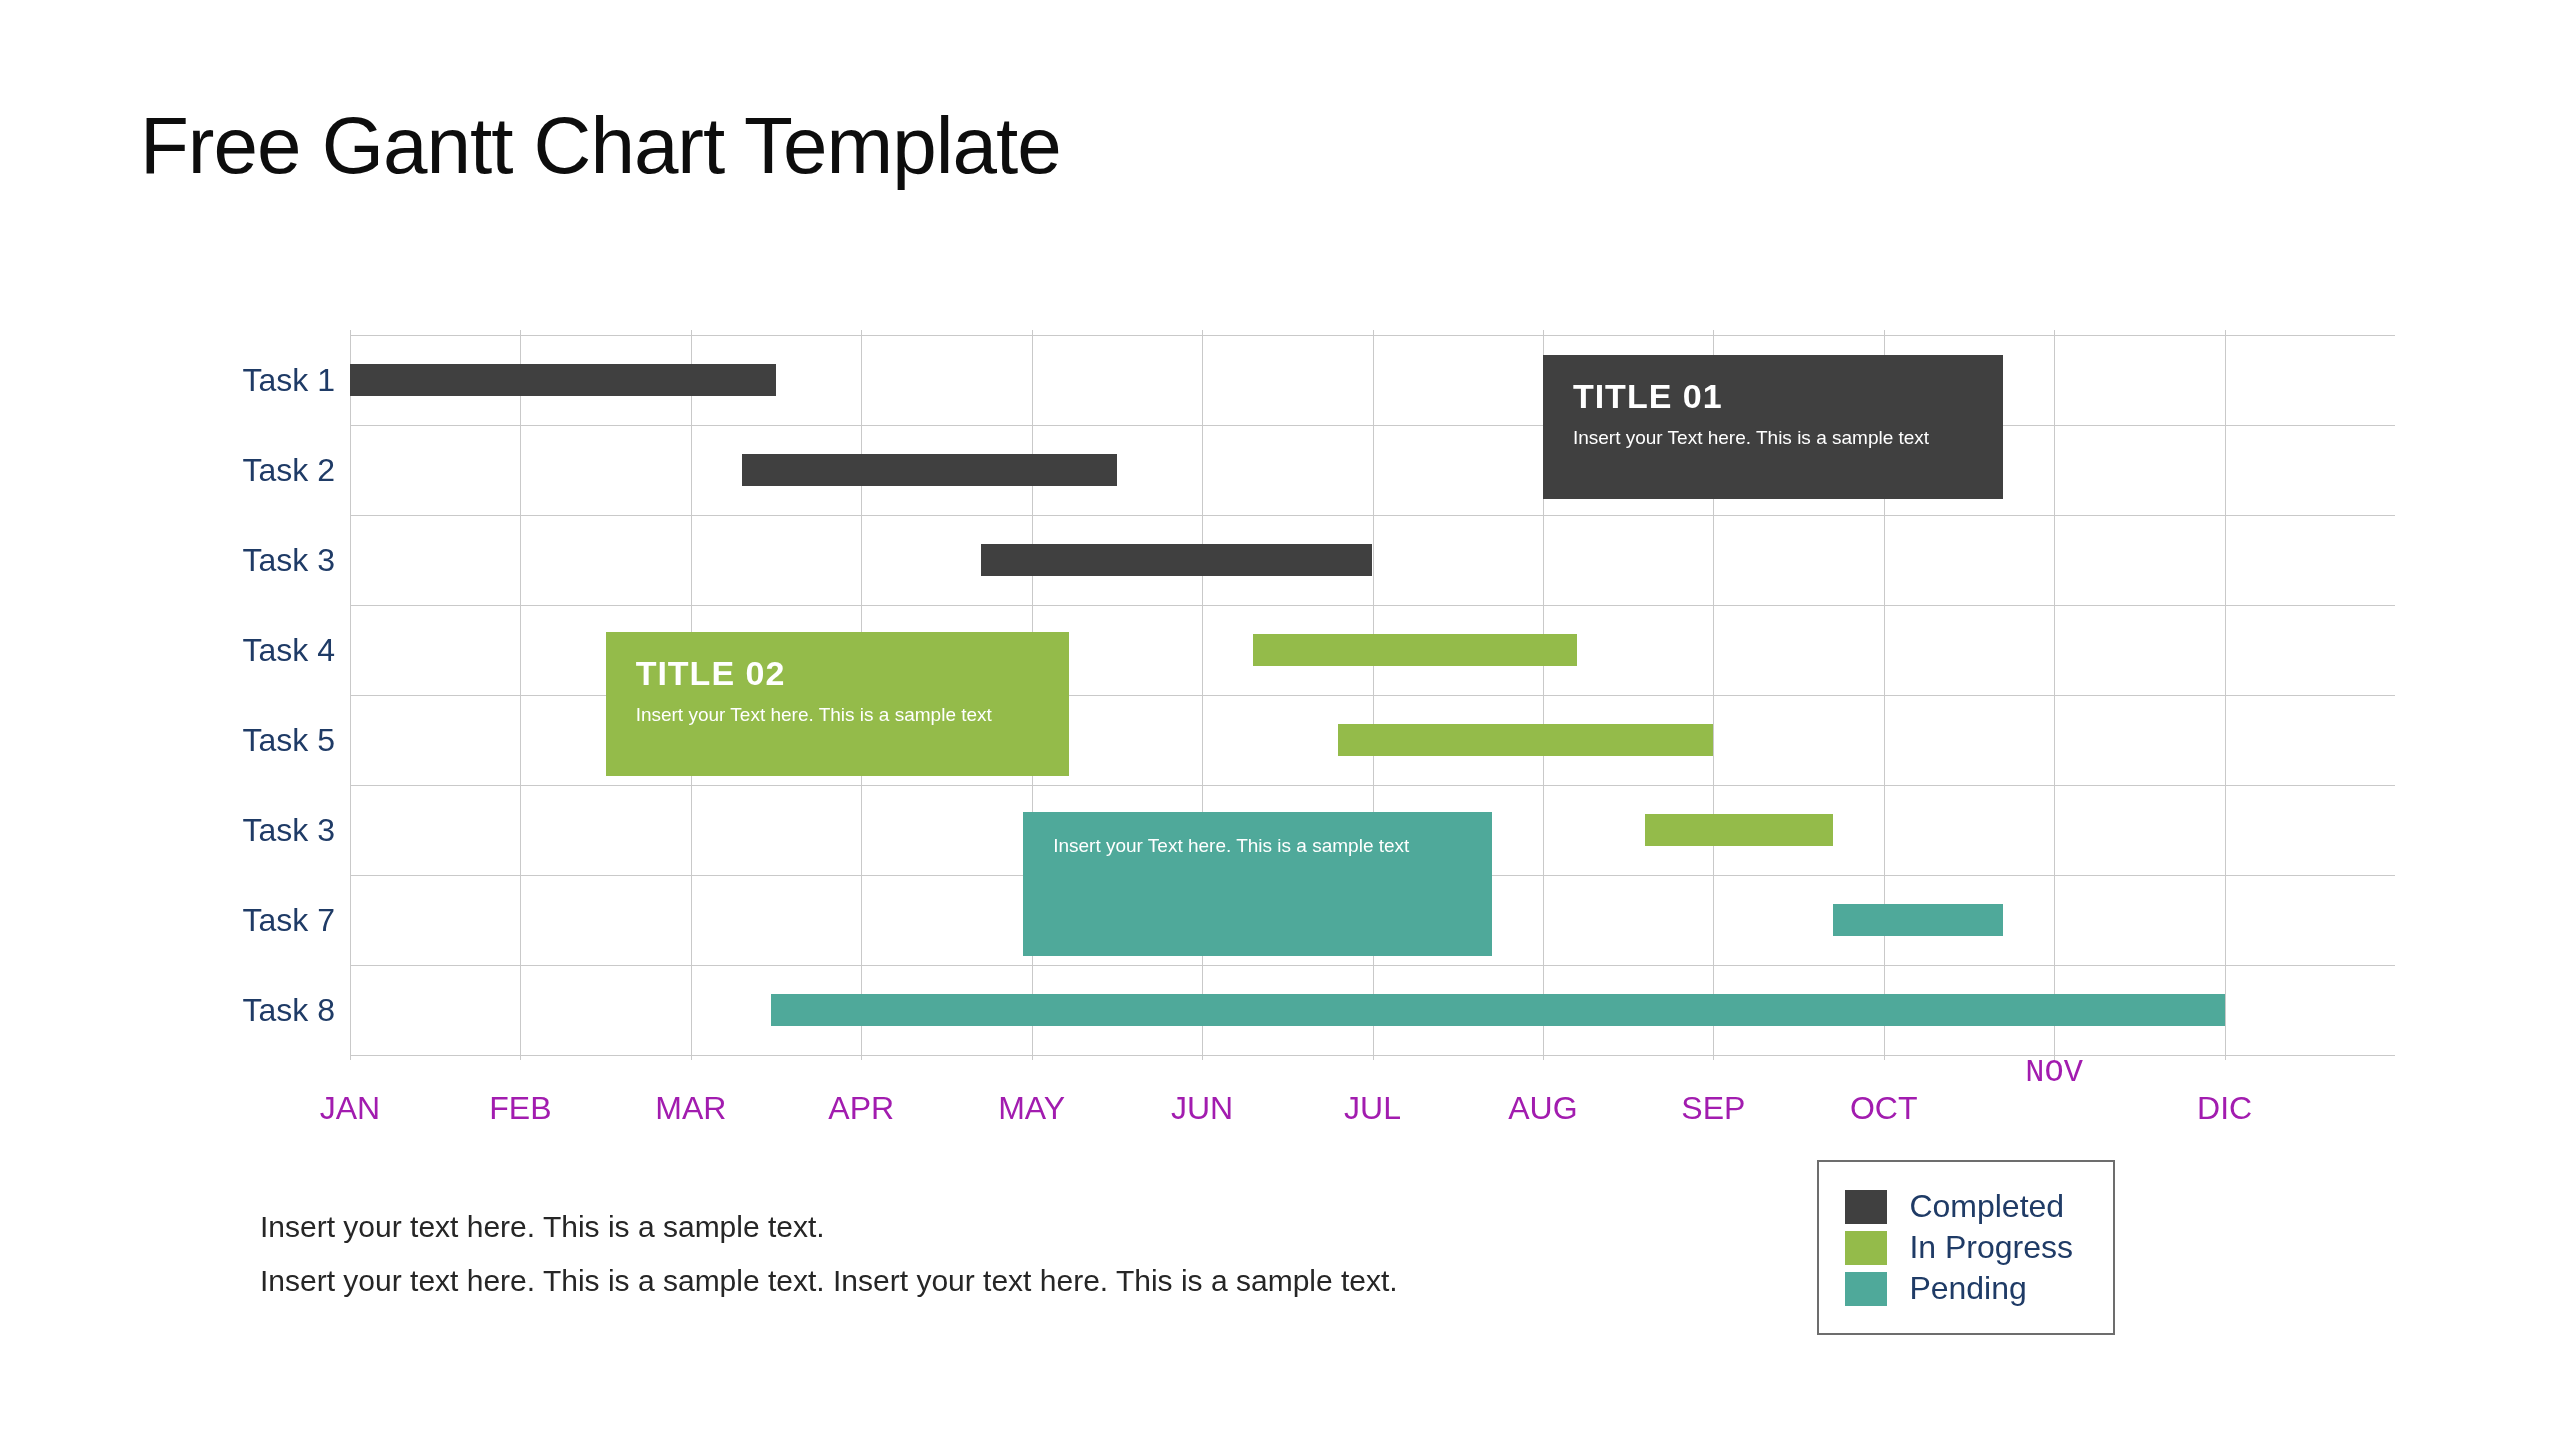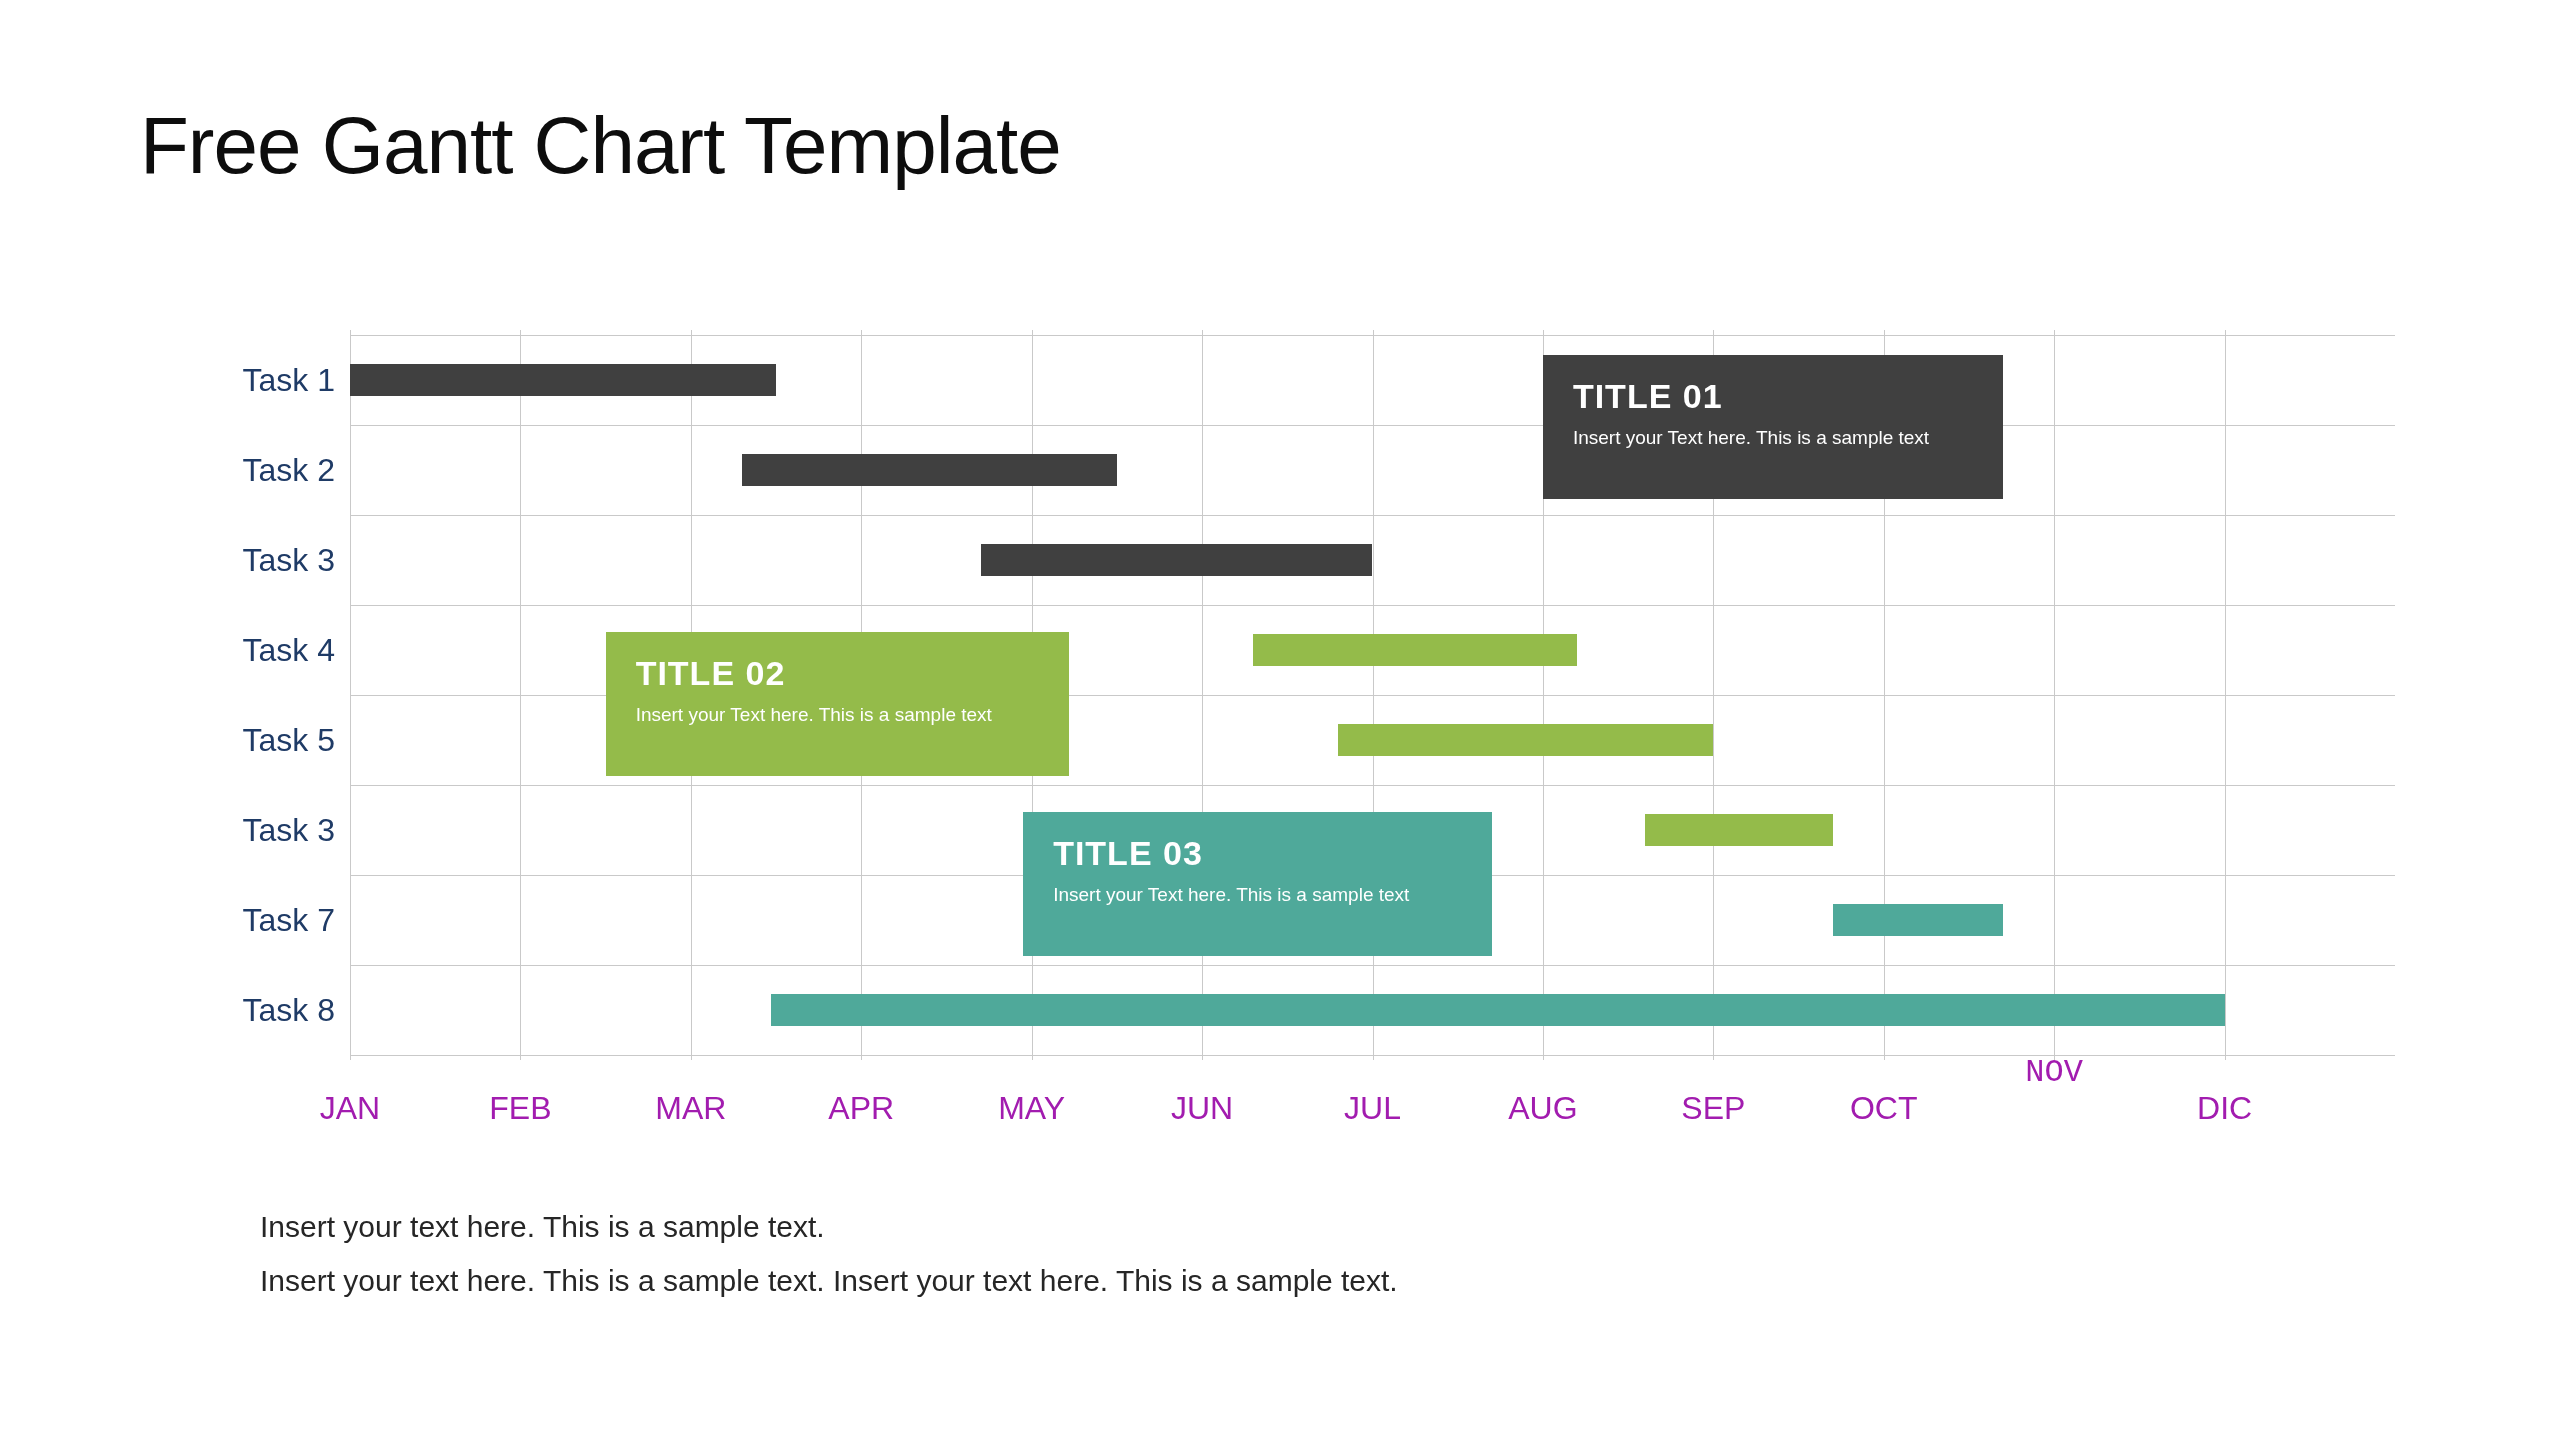--- a/index.html
+++ b/index.html
@@ -160,21 +160,20 @@
         <div class="bar c-pending" style="left: 420.929px; width: 1453.65px; top: 664px;"></div>
         <div class="callout c-completed" style="left: 1192.92px; top: 25.2px; width: 460.125px; min-height: 144px;">
           <div class="callout-title">TITLE 01</div>
           <div class="callout-body">Insert your Text here. This is a sample text</div>
         </div>
         <div class="callout c-progress" style="left: 255.625px; top: 301.5px; width: 463.533px; min-height: 144px;">
           <div class="callout-title">TITLE 02</div>
           <div class="callout-body">Insert your Text here. This is a sample text</div>
         </div>
         <div class="callout c-pending" style="left: 673.146px; top: 481.5px; width: 468.646px; min-height: 144px;">
-          <div class="callout-title">TITLE 03</div>
           <div class="callout-body">Insert your Text here. This is a sample text</div>
         </div>
       </div>
     <div id="task-labels">
         <div class="task-label" style="top: 32px;">Task 1</div>
         <div class="task-label" style="top: 122px;">Task 2</div>
         <div class="task-label" style="top: 212px;">Task 3</div>
         <div class="task-label" style="top: 302px;">Task 4</div>
         <div class="task-label" style="top: 392px;">Task 5</div>
         <div class="task-label" style="top: 482px;">Task 3</div>
@@ -195,14 +194,28 @@
         <div class="month-label" style="left: 1834.17px; top: 724px; font-family: Liberation Mono, monospace;">NOV</div>
         <div class="month-label" style="left: 2004.58px; top: 760px;">DIC</div>
       </div>
   </div>
 
   <div class="bottom-text">
     <div>Insert your text here. This is a sample text.</div>
     <div>Insert your text here. This is a sample text. Insert your text here. This is a sample text.</div>
   </div>
 
+  <div class="legend" id="legend">
+      <div class="legend-row">
+        <div class="legend-swatch c-completed"></div>
+        <span>Completed</span>
+      </div>
+      <div class="legend-row">
+        <div class="legend-swatch c-progress"></div>
+        <span>In Progress</span>
+      </div>
+      <div class="legend-row">
+        <div class="legend-swatch c-pending"></div>
+        <span>Pending</span>
+      </div>
+    </div>
 
 </div>
 
 </body></html>

